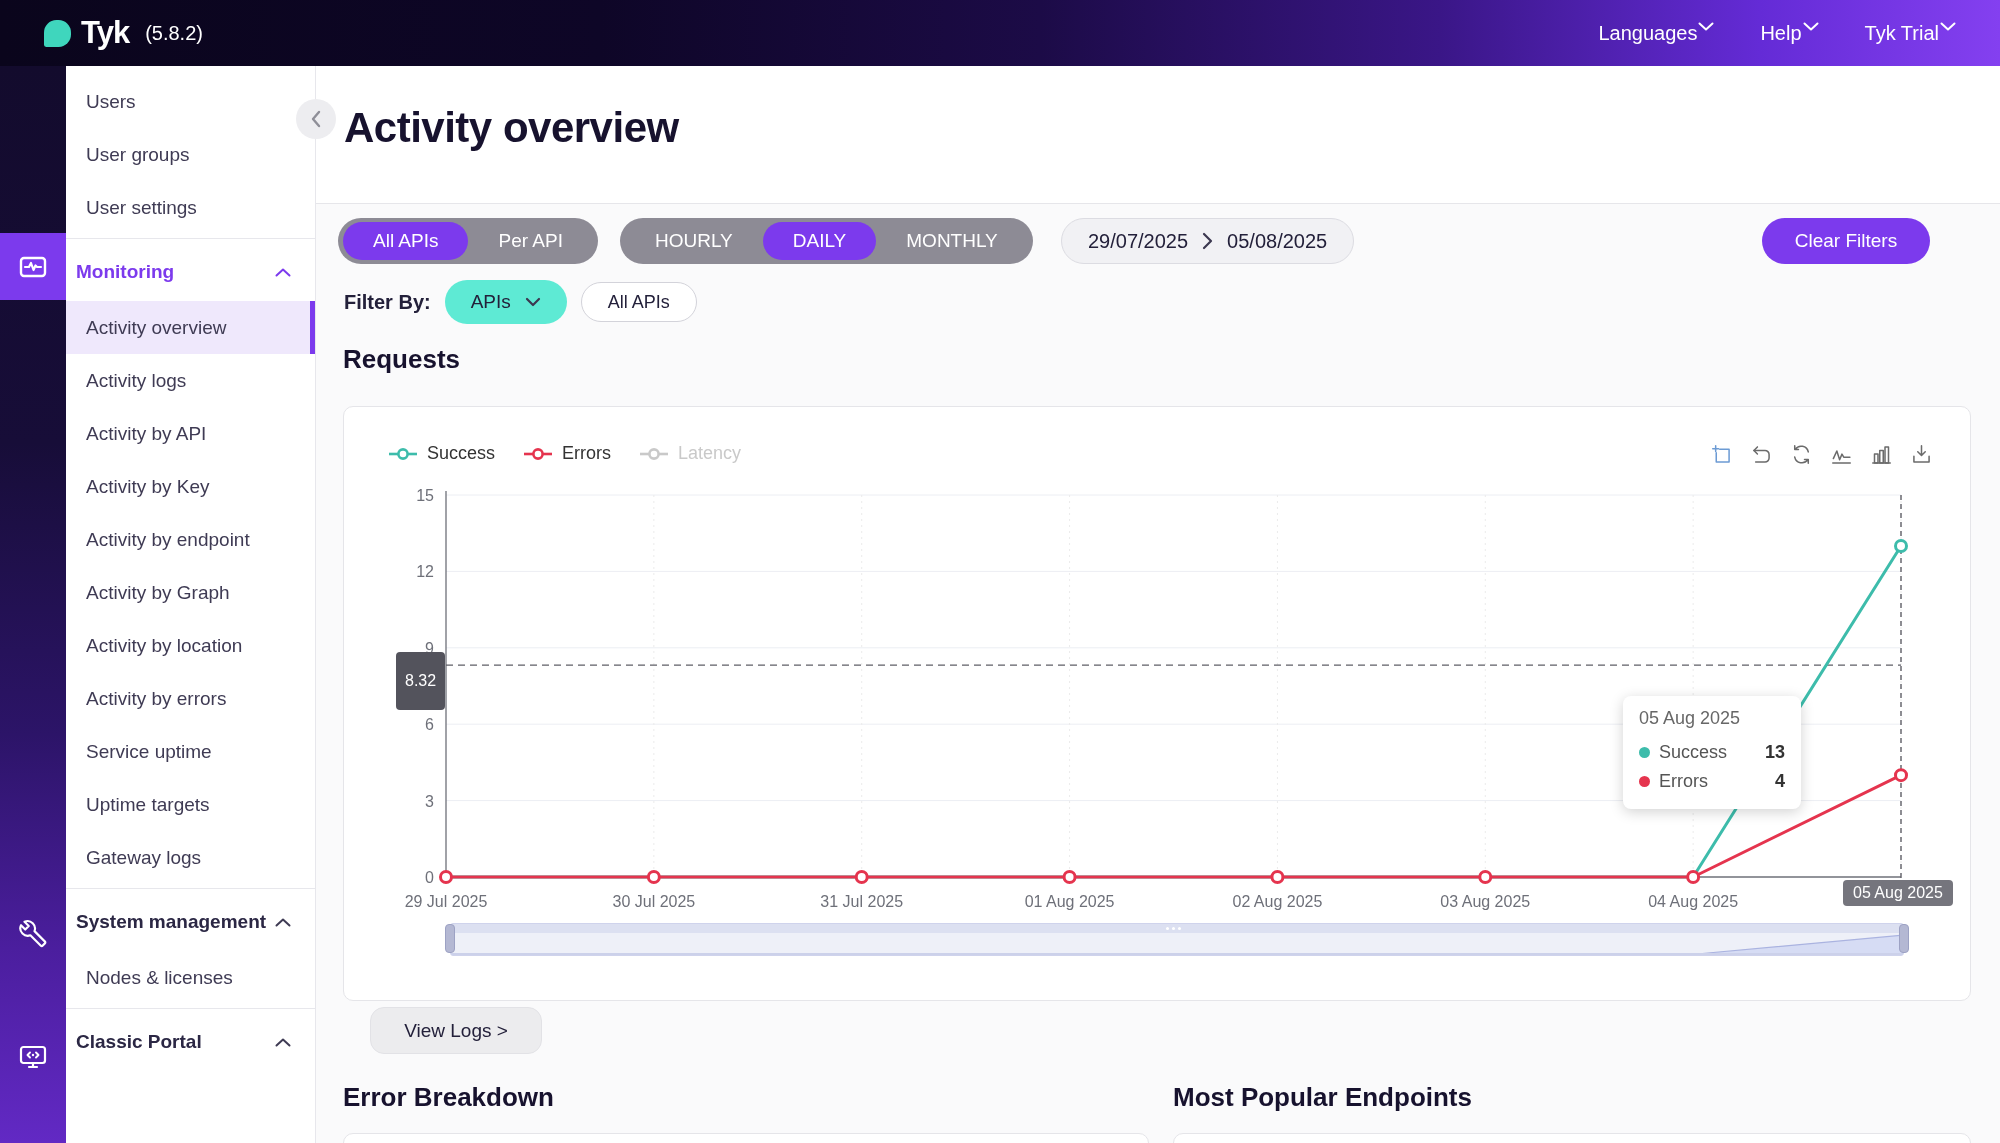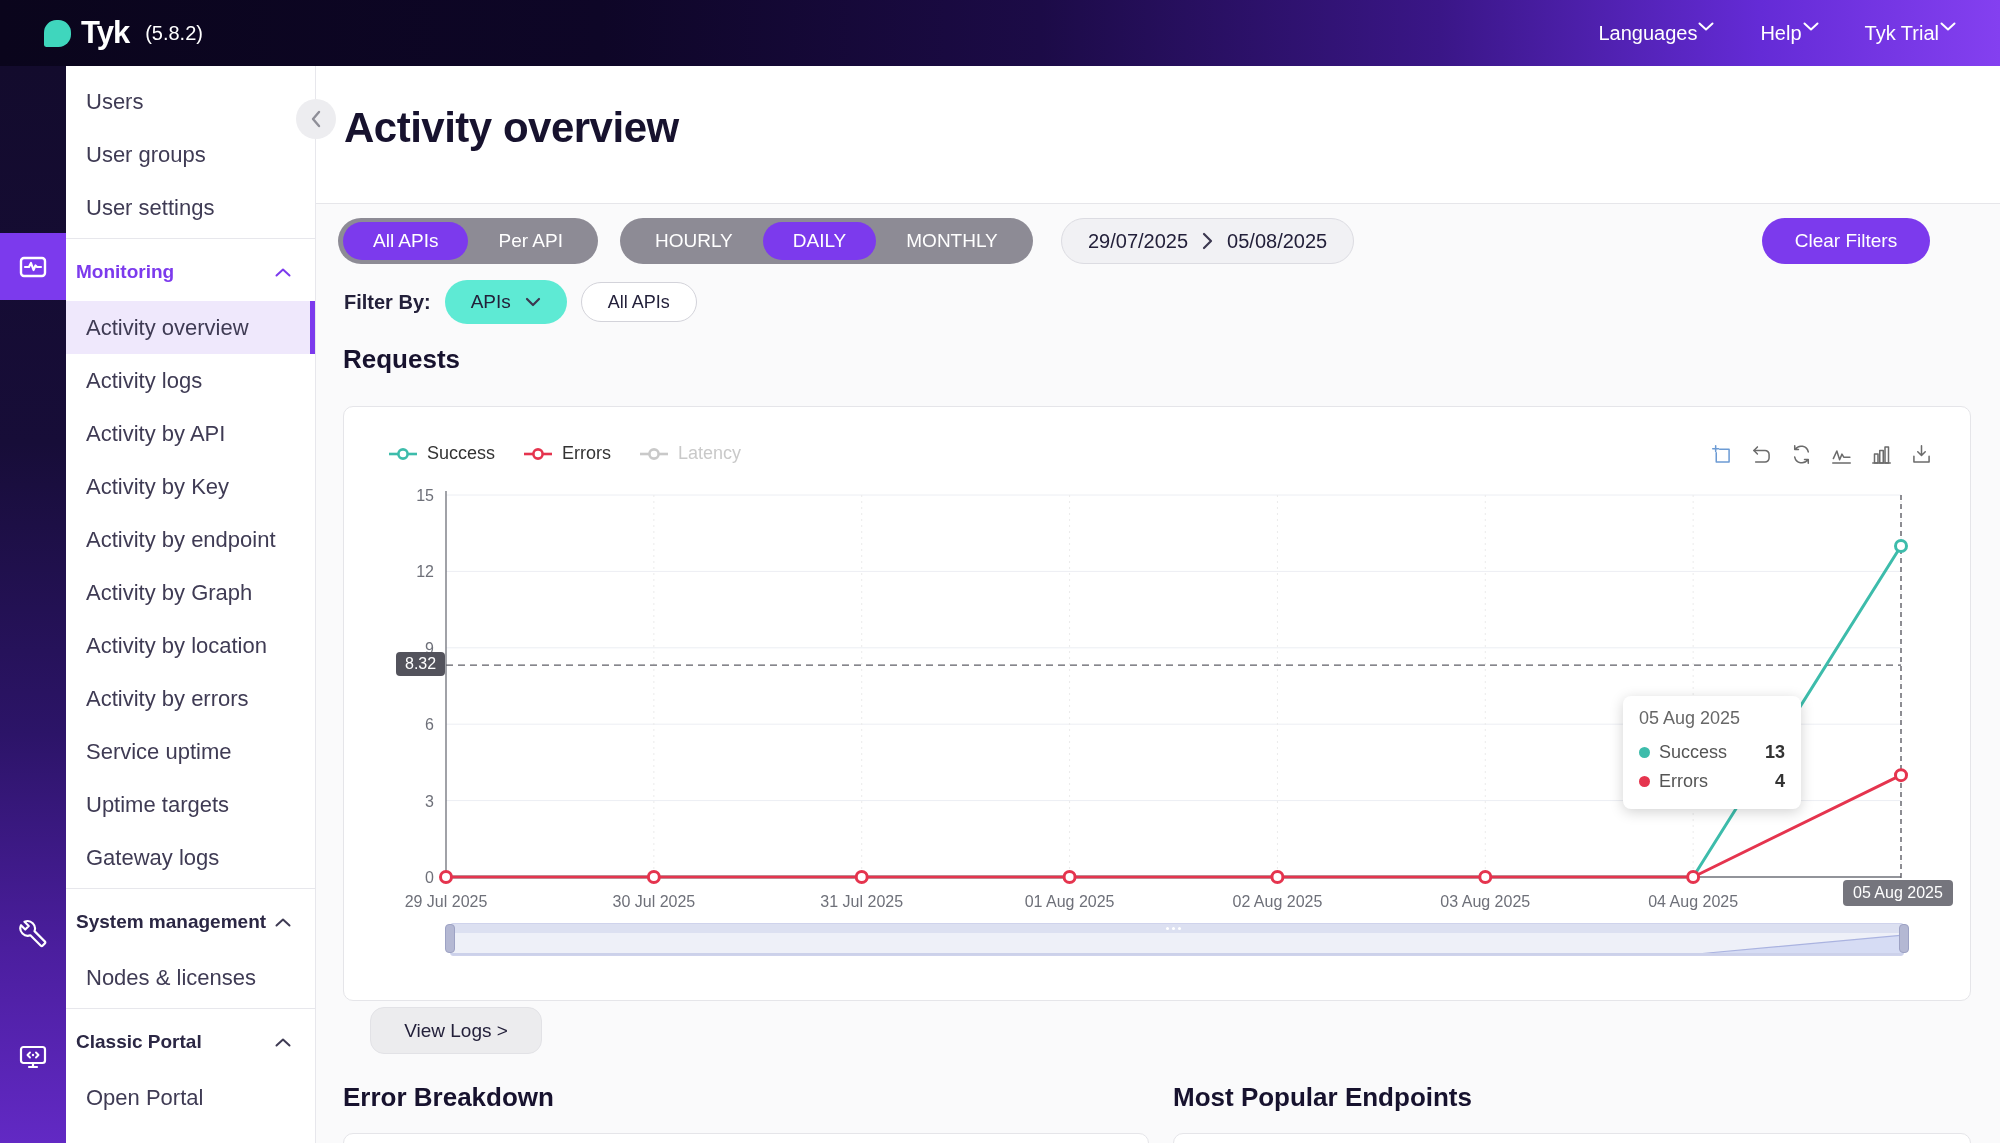--- a/index.html
+++ b/index.html
@@ -20,21 +20,21 @@
 
   
   .rail { position:absolute; left:0; top:66px; width:66px; height:1077px; z-index:20;
     background:linear-gradient(180deg,#130b2d 0%,#170d38 35%,#2c1468 62%,#4b1e9e 82%,#6229c4 100%); }
   .rail-tile { position:absolute; left:0; width:66px; height:67px; display:flex; align-items:center; justify-content:center; }
   .rail-tile.active { background:#7c3aed; }
 
   
   .sidebar { position:absolute; left:66px; top:66px; width:250px; height:1077px; background:#fff;
     border-right:1px solid #e7e7ec; z-index:10; padding-top:9px; }
-  .sb-item { height:53px; display:flex; align-items:center; padding-left:20px; font-size:22px; color:#3f3b54; cursor:pointer; position:relative; }
+  .sb-item { height:53px; display:flex; align-items:center; padding-left:20px; font-size:19px; color:#3f3b54; cursor:pointer; position:relative; }
   .sb-section { height:58px; display:flex; align-items:center; justify-content:space-between; padding:0 24px 0 10px; font-size:19px; font-weight:700; color:#2b2744; cursor:pointer; }
   .sb-section.accent { color:#7c3aed; }
   .sb-divider { height:1px; background:#e7e7ec; margin:4px 0; }
   .sb-item.active { background:#efe8fc; }
   .sb-item.active::after { content:""; position:absolute; right:0; top:0; width:5px; height:100%; background:#7c3aed; }
 
   .collapse-btn { position:absolute; left:296px; top:99px; width:40px; height:40px; border-radius:50%;
     background:#ededf0; border:none; z-index:40; display:flex; align-items:center; justify-content:center; cursor:pointer; }
 
   
@@ -63,21 +63,21 @@
     border:1px solid #e5e5e9; border-radius:10px; }
   .legend { position:absolute; left:44px; top:36px; display:flex; align-items:center; gap:28px; }
   .legend-item { display:flex; align-items:center; gap:9px; font-size:18px; color:#333; cursor:pointer; }
   .legend-item.disabled { color:#c9c9c9; }
   .toolbox { position:absolute; right:38px; top:36px; display:flex; align-items:center; gap:18px; }
   .tb-icon { width:22px; height:22px; color:#6b6b6b; cursor:pointer; display:flex; align-items:center; justify-content:center; }
   .tb-icon.highlight { color:#6c9bd4; }
   #plot { position:absolute; left:0; top:0; width:1628px; height:595px; }
 
   .avg-box { position:absolute; left:52px; top:245px; background:#53535c; color:#fff; font-size:16px;
-    border-radius:4px; padding:3px 9px; z-index:5; }
+    border-radius:4px; padding:20px 9px; z-index:5; }
   .xpointer-box { position:absolute; left:1499px; top:473px; background:#75757d; color:#fff; font-size:16px;
     border-radius:4px; padding:4px 10px; z-index:5; white-space:nowrap; }
 
   .ctooltip { position:absolute; left:1279px; top:289px; width:178px; background:#fff; border-radius:8px;
     box-shadow:0 3px 14px rgba(0,0,0,0.18); padding:12px 16px 13px; z-index:6; }
   .ctooltip-title { font-size:18px; color:#676767; margin-bottom:9px; }
   .ctooltip-row { display:flex; align-items:center; font-size:18px; color:#555; height:29px; }
   .ctooltip-dot { width:11px; height:11px; border-radius:50%; margin-right:9px; flex:0 0 auto; }
   .ctooltip-val { margin-left:auto; font-weight:700; color:#333; }
 
@@ -183,21 +183,20 @@
         </svg>
       </div>
       <div class="sb-item">Nodes &amp; licenses</div>
       <div class="sb-divider"></div>
       <div class="sb-section">
         <span>Classic Portal</span>
         <svg width="16" height="9" viewBox="0 0 16 9">
           <path d="M1.5 7.5 8 1.5l6.5 6" fill="none" stroke="#3f3b54" stroke-width="2" stroke-linecap="round" stroke-linejoin="round"></path>
         </svg>
       </div>
-      <div class="sb-item">Open Portal</div>
     </nav>
 
   <button class="collapse-btn">
     <svg width="12" height="18" viewBox="0 0 12 18">
         <path d="M9 2 3 9l6 7" fill="none" stroke="#8f8f98" stroke-width="2.4" stroke-linecap="round" stroke-linejoin="round"></path>
       </svg>
   </button>
 
   <main class="main">
     <div class="main-header"></div>

